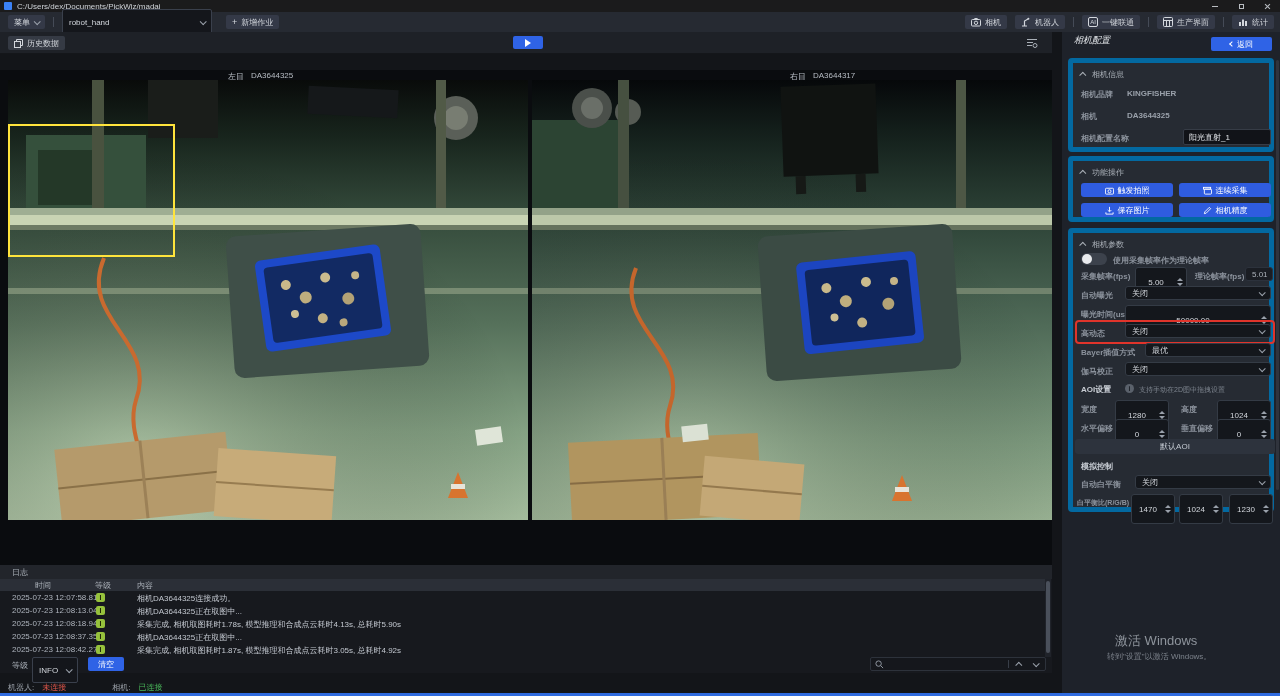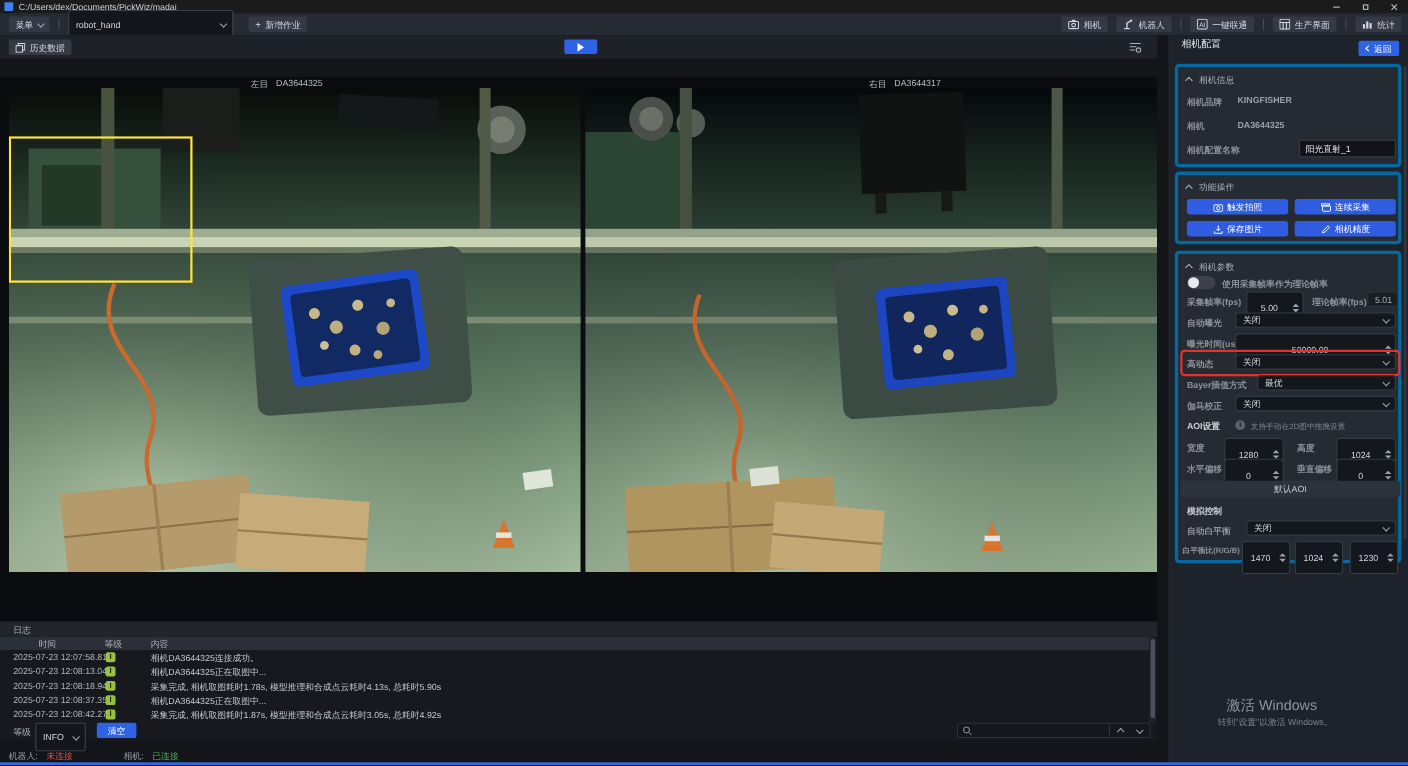--- a/index.html
+++ b/index.html
@@ -74,24 +74,24 @@
   .log-thumb { position:absolute; left:1px; top:2px; width:4px; height:72px; background:#4a505b; border-radius:2px; }
 
   
   .statusbar { position:absolute; left:0; top:649px; width:1052px; height:12px; font-size:8px; display:flex; align-items:center; gap:8px; padding-left:8px; }
   .st-label { color:#9aa0a8; } .st-red { color:#e2574b; } .st-green { color:#49b85a; }
   .st-gap { width:30px; }
   .bottom-strip { position:absolute; left:0; top:693px; width:1280px; height:3px; background:#2f6be0; }
 
   
   .rpanel { position:absolute; left:1062px; top:32px; width:218px; height:664px; background:#1e222a; }
-  .rp-title { position:absolute; left:12px; top:2px; font-size:9px; color:#e3e6ea; }
-  .back-btn { position:absolute; right:8px; top:5px; height:14px; background:#2f63e6; border-radius:2px; color:#fff; font-size:8px; display:flex; align-items:center; padding:0 7px; gap:3px; }
+  .rp-title { position:absolute; left:12px; top:2px; font-size:9px; color:#e3e6ea;font-style:italic; }
+  .back-btn { position:absolute; right:8px; top:5px; height:14px; background:#2f63e6; border-radius:2px; color:#fff; font-size:8px; display:flex; align-items:center; padding:0 19px; gap:3px; }
   .chev-left { width:4px; height:4px; border-left:1px solid #fff; border-bottom:1px solid #fff; transform:rotate(45deg); }
-  .card { position:absolute; left:6px; width:206px; background:#262b33; border:3px solid #0369a1; border-radius:4px;padding-left:23px; }
+  .card { position:absolute; left:6px; width:206px; background:#262b33; border:5px solid #0369a1; border-radius:4px;padding-left:23px; }
   .sec-title { position:absolute; left:8px; font-size:8px; color:#aab0b8; display:flex; align-items:center; gap:6px; }
   .sec-title .chev-up { border-color:#aab0b8; }
   .frow { position:absolute; font-size:8px; color:#8b929c;font-weight:bold; }
   .fval { color:#9aa1ab; }
   .tinput { position:absolute; height:16px; background:#111318; border:1px solid #363c46; border-radius:2px; color:#e3e6ea; font-size:8px; padding:0 5px; outline:none; }
   .blue-op { position:absolute; height:14px; background:#2f5ce0; border-radius:3px; color:#fff; font-size:8px; display:flex; align-items:center; justify-content:center; gap:4px; }
   .op-ic { width:9px; height:9px; }
   .toggle { position:absolute; width:26px; height:12px; border-radius:6px; background:#3c424c; }
   .knob { position:absolute; left:1px; top:1px; width:10px; height:10px; border-radius:50%; background:#e8eaed; }
   .spin { position:absolute; height:30px; background:#14171c; border:1px solid #343b45; border-radius:3px; display:flex; align-items:center; }

